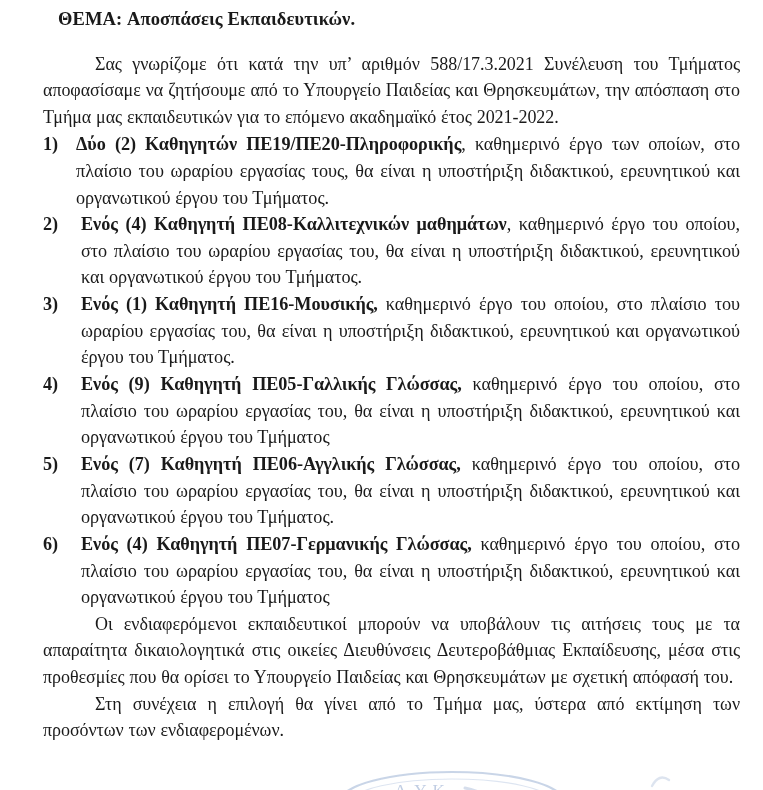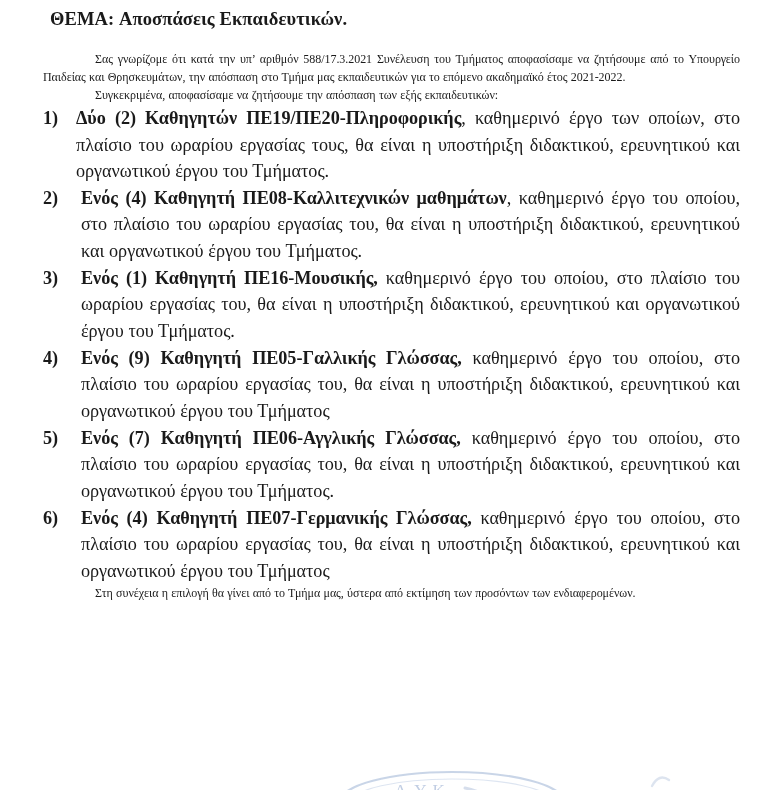--- a/index.html
+++ b/index.html
@@ -22,35 +22,35 @@
     width: 763px;
     height: 790px;
     box-sizing: border-box;
     padding: 8px 23px 0 43px;
   }
 
   
   .subject-line {
     font-size: 18.5px;
     line-height: 1.25;
-    margin: 0 0 20px 0;
+    margin: 0 0 20px 8px;
     padding-left: 7px;
     letter-spacing: 0.1px;
   }
   .subject-label {
     font-weight: 700;
   }
   .subject-value {
     font-weight: 700;
     font-style: normal;
   }
 
   
   .para {
-    font-size: 12px;
+    font-size: 18px;
     line-height: 1.465;
     text-align: justify;
     text-justify: inter-word;
     margin: 0 0 1px 0;
     text-indent: 52px;
     letter-spacing: -0.05px;
     word-spacing: 0.4px;
   }
   .para.tight {
     margin-bottom: 0;
@@ -120,21 +120,20 @@
 
 <div class="page">
 
   <p class="subject-line">
     <span class="subject-label">ΘΕΜΑ:</span>
     <span class="subject-value">Αποσπάσεις Εκπαιδευτικών.</span>
   </p>
 
   <p class="para">Σας γνωρίζομε ότι κατά την υπ’ αριθμόν 588/17.3.2021 Συνέλευση του Τμήματος αποφασίσαμε να ζητήσουμε από το Υπουργείο Παιδείας και Θρησκευμάτων, την απόσπαση στο Τμήμα μας εκπαιδευτικών για το επόμενο ακαδημαϊκό έτος 2021-2022.</p>
 
-  <p class="para tight">Συγκεκριμένα, αποφασίσαμε να ζητήσουμε την απόσπαση των εξής εκπαιδευτικών:</p>
 
   <ol class="items">
     <li class="first-item">
       <span class="marker">1)</span><span class="head">Δύο (2) Καθηγητών ΠΕ19/ΠΕ20-Πληροφορικής</span><span class="rest">, καθημερινό έργο των οποίων, στο πλαίσιο του ωραρίου εργασίας τους, θα είναι η υποστήριξη διδακτικού, ερευνητικού και οργανωτικού έργου του Τμήματος.</span>
     </li>
     <li>
       <span class="marker">2)</span><span class="head">Ενός (4) Καθηγητή ΠΕ08-Καλλιτεχνικών μαθημάτων</span><span class="rest">, καθημερινό έργο του οποίου, στο πλαίσιο του ωραρίου εργασίας του, θα είναι η υποστήριξη διδακτικού, ερευνητικού και οργανωτικού έργου του Τμήματος.</span>
     </li>
     <li>
       <span class="marker">3)</span><span class="head">Ενός (1) Καθηγητή ΠΕ16-Μουσικής,</span><span class="rest"> καθημερινό έργο του οποίου, στο πλαίσιο του ωραρίου εργασίας του, θα είναι η υποστήριξη διδακτικού, ερευνητικού και οργανωτικού έργου του Τμήματος.</span>
@@ -143,20 +142,21 @@
       <span class="marker">4)</span><span class="head">Ενός (9) Καθηγητή ΠΕ05-Γαλλικής Γλώσσας,</span><span class="rest"> καθημερινό έργο του οποίου, στο πλαίσιο του ωραρίου εργασίας του, θα είναι η υποστήριξη διδακτικού, ερευνητικού και οργανωτικού έργου του Τμήματος</span>
     </li>
     <li>
       <span class="marker">5)</span><span class="head">Ενός (7) Καθηγητή ΠΕ06-Αγγλικής Γλώσσας,</span><span class="rest"> καθημερινό έργο του οποίου, στο πλαίσιο του ωραρίου εργασίας του, θα είναι η υποστήριξη διδακτικού, ερευνητικού και οργανωτικού έργου του Τμήματος.</span>
     </li>
     <li>
       <span class="marker">6)</span><span class="head">Ενός (4) Καθηγητή ΠΕ07-Γερμανικής Γλώσσας,</span><span class="rest"> καθημερινό έργο του οποίου, στο πλαίσιο του ωραρίου εργασίας του, θα είναι η υποστήριξη διδακτικού, ερευνητικού και οργανωτικού έργου του Τμήματος</span>
     </li>
   </ol>
 
+  <p class="para">Οι ενδιαφερόμενοι εκπαιδευτικοί μπορούν να υποβάλουν τις αιτήσεις τους με τα απαραίτητα δικαιολογητικά στις οικείες Διευθύνσεις Δευτεροβάθμιας Εκπαίδευσης, μέσα στις προθεσμίες που θα ορίσει το Υπουργείο  Παιδείας και Θρησκευμάτων με σχετική απόφασή του.</p>
   <p class="para">Στη συνέχεια η επιλογή θα γίνει από το Τμήμα μας, ύστερα από εκτίμηση των προσόντων των ενδιαφερομένων.</p>
 
   <div class="stamp">
     <svg width="235" height="60" viewBox="0 0 235 60" xmlns="http://www.w3.org/2000/svg">
       <ellipse cx="117" cy="40" rx="112" ry="30" fill="none" stroke="#8fa8cf" stroke-width="2.2"></ellipse>
       <ellipse cx="117" cy="40" rx="100" ry="23" fill="none" stroke="#b9c9e2" stroke-width="1.2"></ellipse>
       <text x="60" y="34" font-family="'Liberation Serif', serif" font-size="17" fill="#7e99c6" letter-spacing="2">Δ.Υ.Κ.</text>
       <path d="M130 26 q18 4 34 14" fill="none" stroke="#aabcd8" stroke-width="3" stroke-linecap="round"></path>
     </svg>
   </div>

